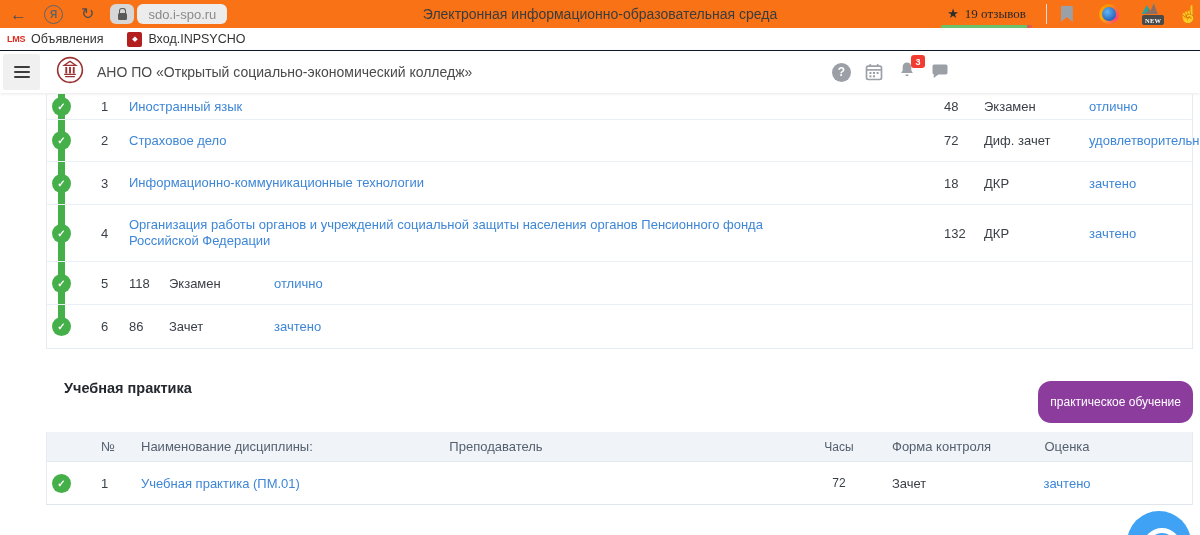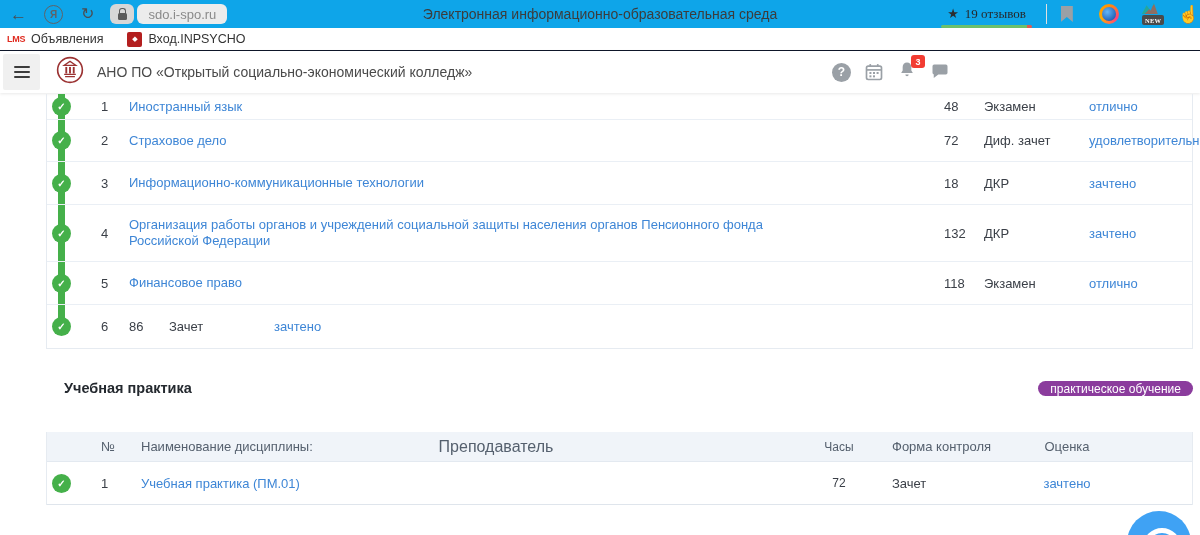--- a/index.html
+++ b/index.html
@@ -1,20 +1,20 @@
 <!DOCTYPE html>
 <html><head>
 <meta charset="utf-8">
 <style>
   html,body{margin:0;padding:0;background:#fff;}
   #app{position:relative;width:1200px;height:535px;overflow:hidden;background:#fff;
        font-family:"Liberation Sans",sans-serif;color:#3a3f47;}
 
   
-  .browser-bar{position:absolute;left:0;top:0;width:1200px;height:28px;background:#0ea5e9;
+  .browser-bar{position:absolute;left:0;top:0;width:1200px;height:28px;background:#f97316;
                display:flex;align-items:center;}
   .b-icon{color:#4a4d52;font-size:17px;line-height:1;cursor:pointer;}
   .icon-back{margin-left:10px;}
   .icon-back::before{content:"←";}
   .yandex-circle{width:17px;height:17px;border:1.6px solid #5f6368;border-radius:50%;
                  margin-left:17px;display:flex;align-items:center;justify-content:center;
                  font-size:10px;color:#5f6368;font-weight:bold;}
   .yandex-circle::before{content:"Я";}
   .icon-refresh{margin-left:18px;font-size:16px;}
   .icon-refresh::before{content:"↻";}
@@ -97,33 +97,33 @@
   .c-num{width:28px;font-size:13px;color:#3a3f47;}
   .c-name{flex:1;font-size:13px;line-height:16px;}
   .c-name span{display:inline-block;max-width:705px;}
   .link{color:#3e86d6;cursor:pointer;text-decoration:none;}
   .c-hours{width:40px;font-size:13px;color:#3a3f47;}
   .c-form{width:105px;font-size:13px;color:#3a3f47;}
   .c-grade{width:103px;font-size:13px;}
 
   
   .practice-title{position:absolute;left:64px;top:380px;font-size:14.5px;font-weight:bold;color:#24292f;}
-  .practice-badge{position:absolute;right:7px;top:381px;height:15px;background:#8b3c9d;color:#fff;
+  .practice-badge{position:absolute;right:7px;top:381px;height:42px;background:#8b3c9d;color:#fff;
                   border-radius:13px;font-size:12px;display:flex;align-items:center;padding:0 12px;}
 
   
   .prac-table{position:absolute;left:46px;top:432px;width:1147px;box-sizing:border-box;
               border-left:1px solid #e6ebf1;border-right:1px solid #e6ebf1;}
   .p-head{display:flex;align-items:center;height:30px;background:#f0f4f9;border-bottom:1px solid #e3e9f0;
           font-size:12.5px;color:#55606e;box-sizing:border-box;}
   .p-row{display:flex;align-items:center;height:43px;border-bottom:1px solid #dfe5ec;box-sizing:border-box;}
   .pc-marker{width:54px;display:flex;align-items:center;padding-left:5px;box-sizing:border-box;}
   .pc-num{width:40px;font-size:13px;}
   .pc-name{width:240px;font-size:13px;}
-  .pc-teacher{width:230px;text-align:center;font-size:16px;}
+  .pc-teacher{width:230px;text-align:center;font-size:13px;}
   .pc-spacer{flex:1;}
   .pc-hours{width:60px;text-align:center;font-size:12px;}
   .pc-form{width:123px;padding-left:23px;box-sizing:border-box;font-size:13px;}
   .pc-grade{width:150px;text-align:center;font-size:13px;}
   .pc-trail{width:50px;}
 
   
   .chat-fab{position:absolute;left:1127px;top:511px;width:64px;height:64px;border-radius:50%;
             background:#3fa2f4;cursor:pointer;}
   .fab-ring{position:absolute;left:16px;top:17px;width:28px;height:28px;border:5px solid #fff;
@@ -261,21 +261,20 @@
       <div class="c-hours">132</div>
       <div class="c-form">ДКР</div>
       <div class="c-grade"><span class="link">зачтено</span></div>
     </div>
 
     <div class="t-row r5">
       <div class="c-marker">
           <span class="check-circle"></span>
         </div>
       <div class="c-num">5</div>
-      <div class="c-name"><span class="link">Финансовое право</span></div>
       <div class="c-hours">118</div>
       <div class="c-form">Экзамен</div>
       <div class="c-grade"><span class="link">отлично</span></div>
     </div>
 
     <div class="t-row r6">
       <div class="c-marker">
           <span class="check-circle"></span>
         </div>
       <div class="c-num">6</div>

